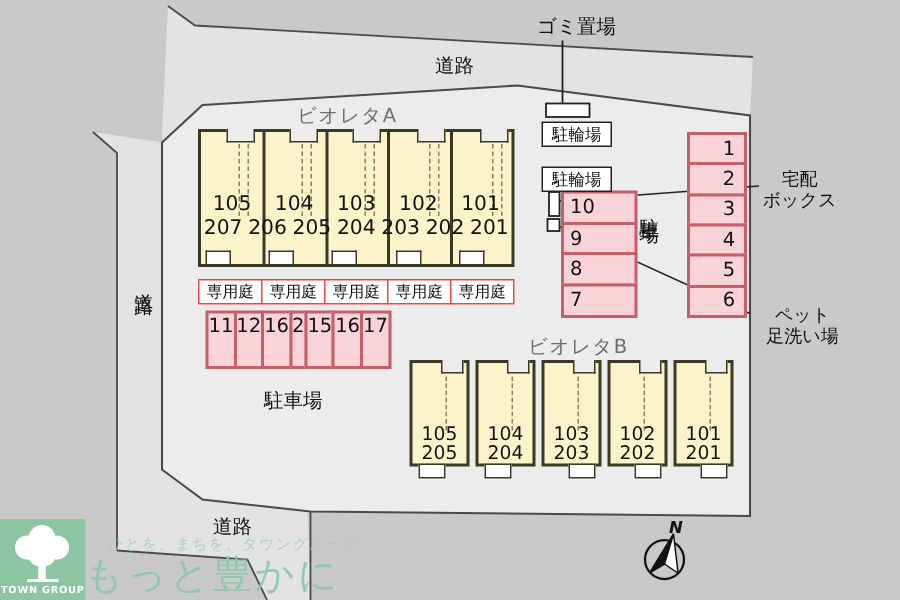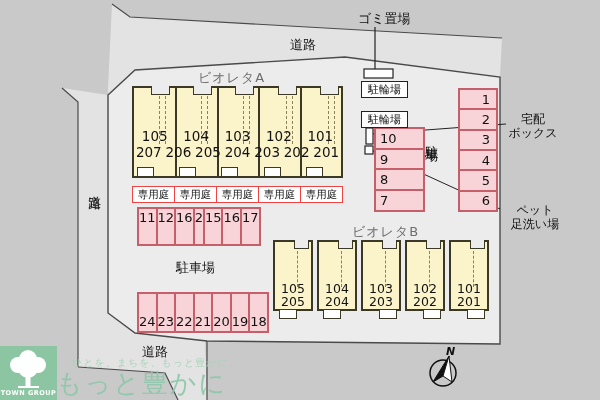--- a/index.html
+++ b/index.html
@@ -198,29 +198,20 @@
   <div class="prow top" style="left:121px;top:207px;width:144px;height:39px">
     <div class="pcell">11</div>
     <div class="pcell">12</div>
     <div class="pcell">16</div>
     <div class="pcell">2</div>
     <div class="pcell">15</div>
     <div class="pcell">16</div>
     <div class="pcell">17</div>
   </div>
 
-  <div class="prow bot" style="left:121px;top:292px;width:144px;height:41px">
-    <div class="pcell">24</div>
-    <div class="pcell">23</div>
-    <div class="pcell">22</div>
-    <div class="pcell">21</div>
-    <div class="pcell">20</div>
-    <div class="pcell">19</div>
-    <div class="pcell">18</div>
-  </div>
 
   <div class="pcol numleft" style="left:374px;top:127px;width:51px;height:85px">
     <div class="pcell" style="height:22.7px">10</div>
     <div class="pcell" style="height:22.7px">9</div>
     <div class="pcell" style="height:22.7px">8</div>
     <div class="pcell" style="height:22.7px">7</div>
   </div>
 
   <div class="pcol numright" style="left:458px;top:88px;width:40px;height:124px">
     <div class="pcell" style="height:22.7px">1</div>
@@ -258,16 +249,16 @@
     <svg width="57" height="54" viewBox="0 0 57 54">
       <circle cx="28" cy="13" r="9" fill="#fff"></circle>
       <circle cx="18" cy="19" r="8" fill="#fff"></circle>
       <circle cx="38" cy="19" r="8" fill="#fff"></circle>
       <circle cx="28" cy="22" r="10" fill="#fff"></circle>
       <rect x="25.5" y="28" width="5" height="13" fill="#fff"></rect>
       <path d="M18,40 h21 v2 h-21 z" fill="#fff"></path>
     </svg>
     <div class="txt">TOWN GROUP</div>
   </div>
-  <div class="tagline">ひとを、まちを、もっと豊かに。</div>
+  <div class="tagline">ひとを、まちを、タウングループ。</div>
   <div class="company">もっと豊かに</div>
 
 </div>
 
 </body></html>

